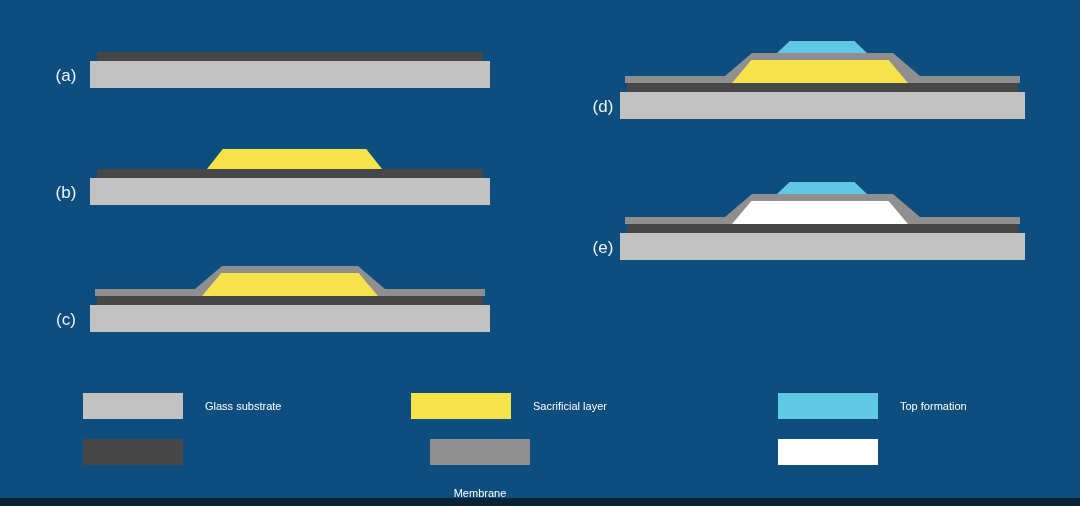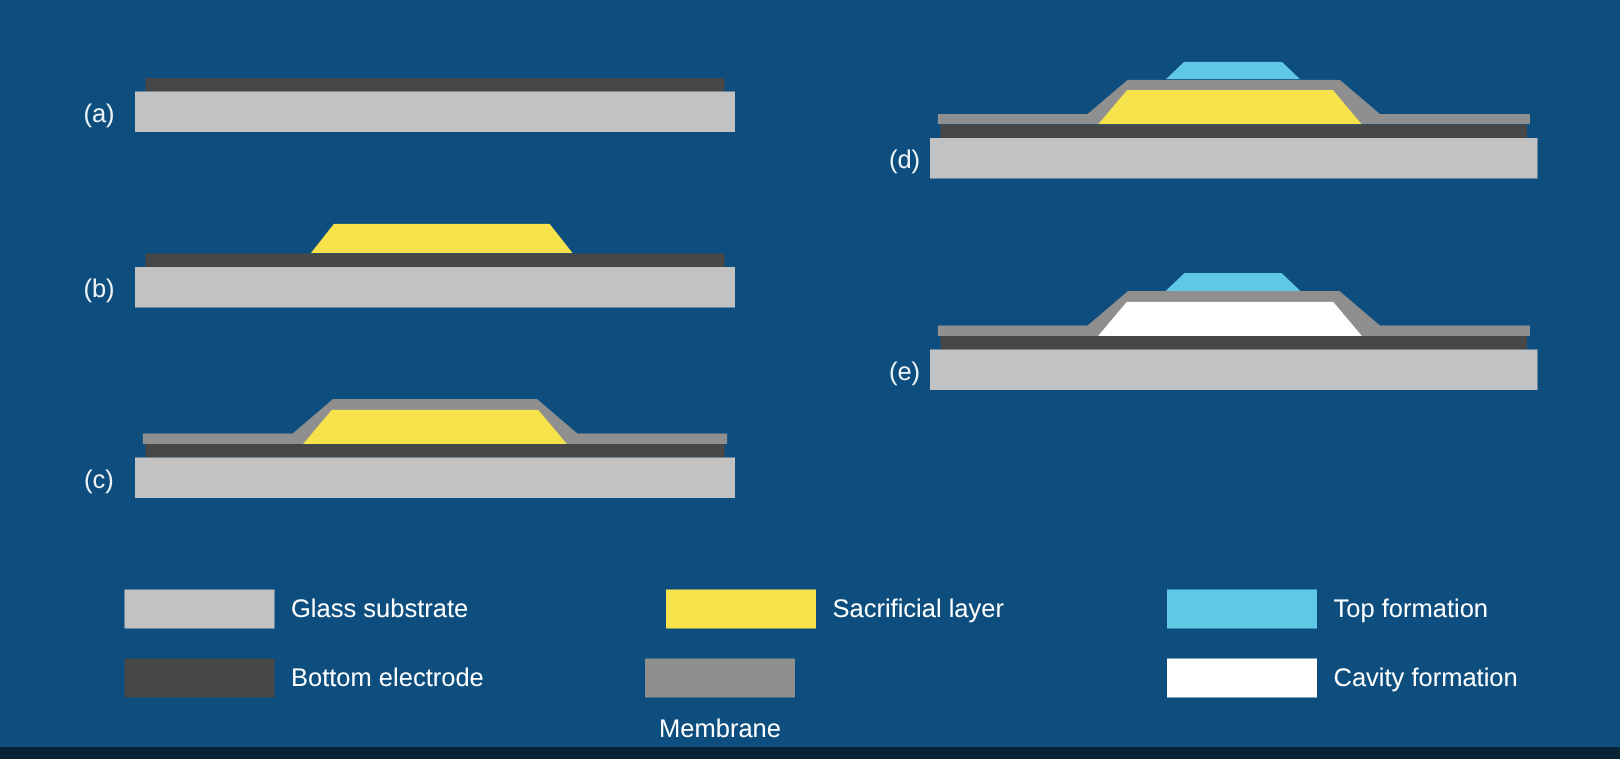--- a/index.html
+++ b/index.html
@@ -30,23 +30,23 @@
     width: 44px;
     text-align: center;
     color: #eef3f6;
     font-size: 17px;
     line-height: 1;
   }
   .legend-item {
     position: absolute;
     display: flex;
     align-items: center;
-    gap: 11px;
+    gap: 22px;
     color: #ffffff;
-    font-size: 17px;
+    font-size: 11px;
   }
   .swatch {
     width: 100px;
     height: 26px;
     display: inline-block;
     flex: 0 0 auto;
   }
   .footer-bar {
     position: absolute;
     left: 0; right: 0; bottom: 0;
@@ -101,35 +101,33 @@
     <div class="layer glass" style="left:620px; top:233px; width:405px; height:27px;"></div>
   </div>
 
   <div>
     <div class="legend-item" style="left:83px; top:393px;">
       <span class="swatch" style="background: rgb(194, 194, 194);"></span>
       <span>Glass substrate</span>
     </div>
     <div class="legend-item" style="left:83px; top:439px;">
       <span class="swatch" style="background: rgb(71, 71, 71);"></span>
-      <span>Bottom electrode</span>
     </div>
-    <div class="legend-item" style="left:444px; top:393px;">
+    <div class="legend-item" style="left:411px; top:393px;">
       <span class="swatch" style="background: rgb(246, 226, 75);"></span>
       <span>Sacrificial layer</span>
     </div>
     <div class="legend-item" style="left:430px; top:439px;flex-direction:column;">
       <span class="swatch" style="background: rgb(143, 143, 143);"></span>
       <span>Membrane</span>
     </div>
     <div class="legend-item" style="left:778px; top:393px;">
       <span class="swatch" style="background: rgb(95, 200, 228);"></span>
       <span>Top formation</span>
     </div>
     <div class="legend-item" style="left:778px; top:439px;">
       <span class="swatch" style="background: rgb(255, 255, 255);"></span>
-      <span>Cavity formation</span>
     </div>
   </div>
 
   <div class="footer-bar"></div>
 
 </div>
 
 </body></html>

